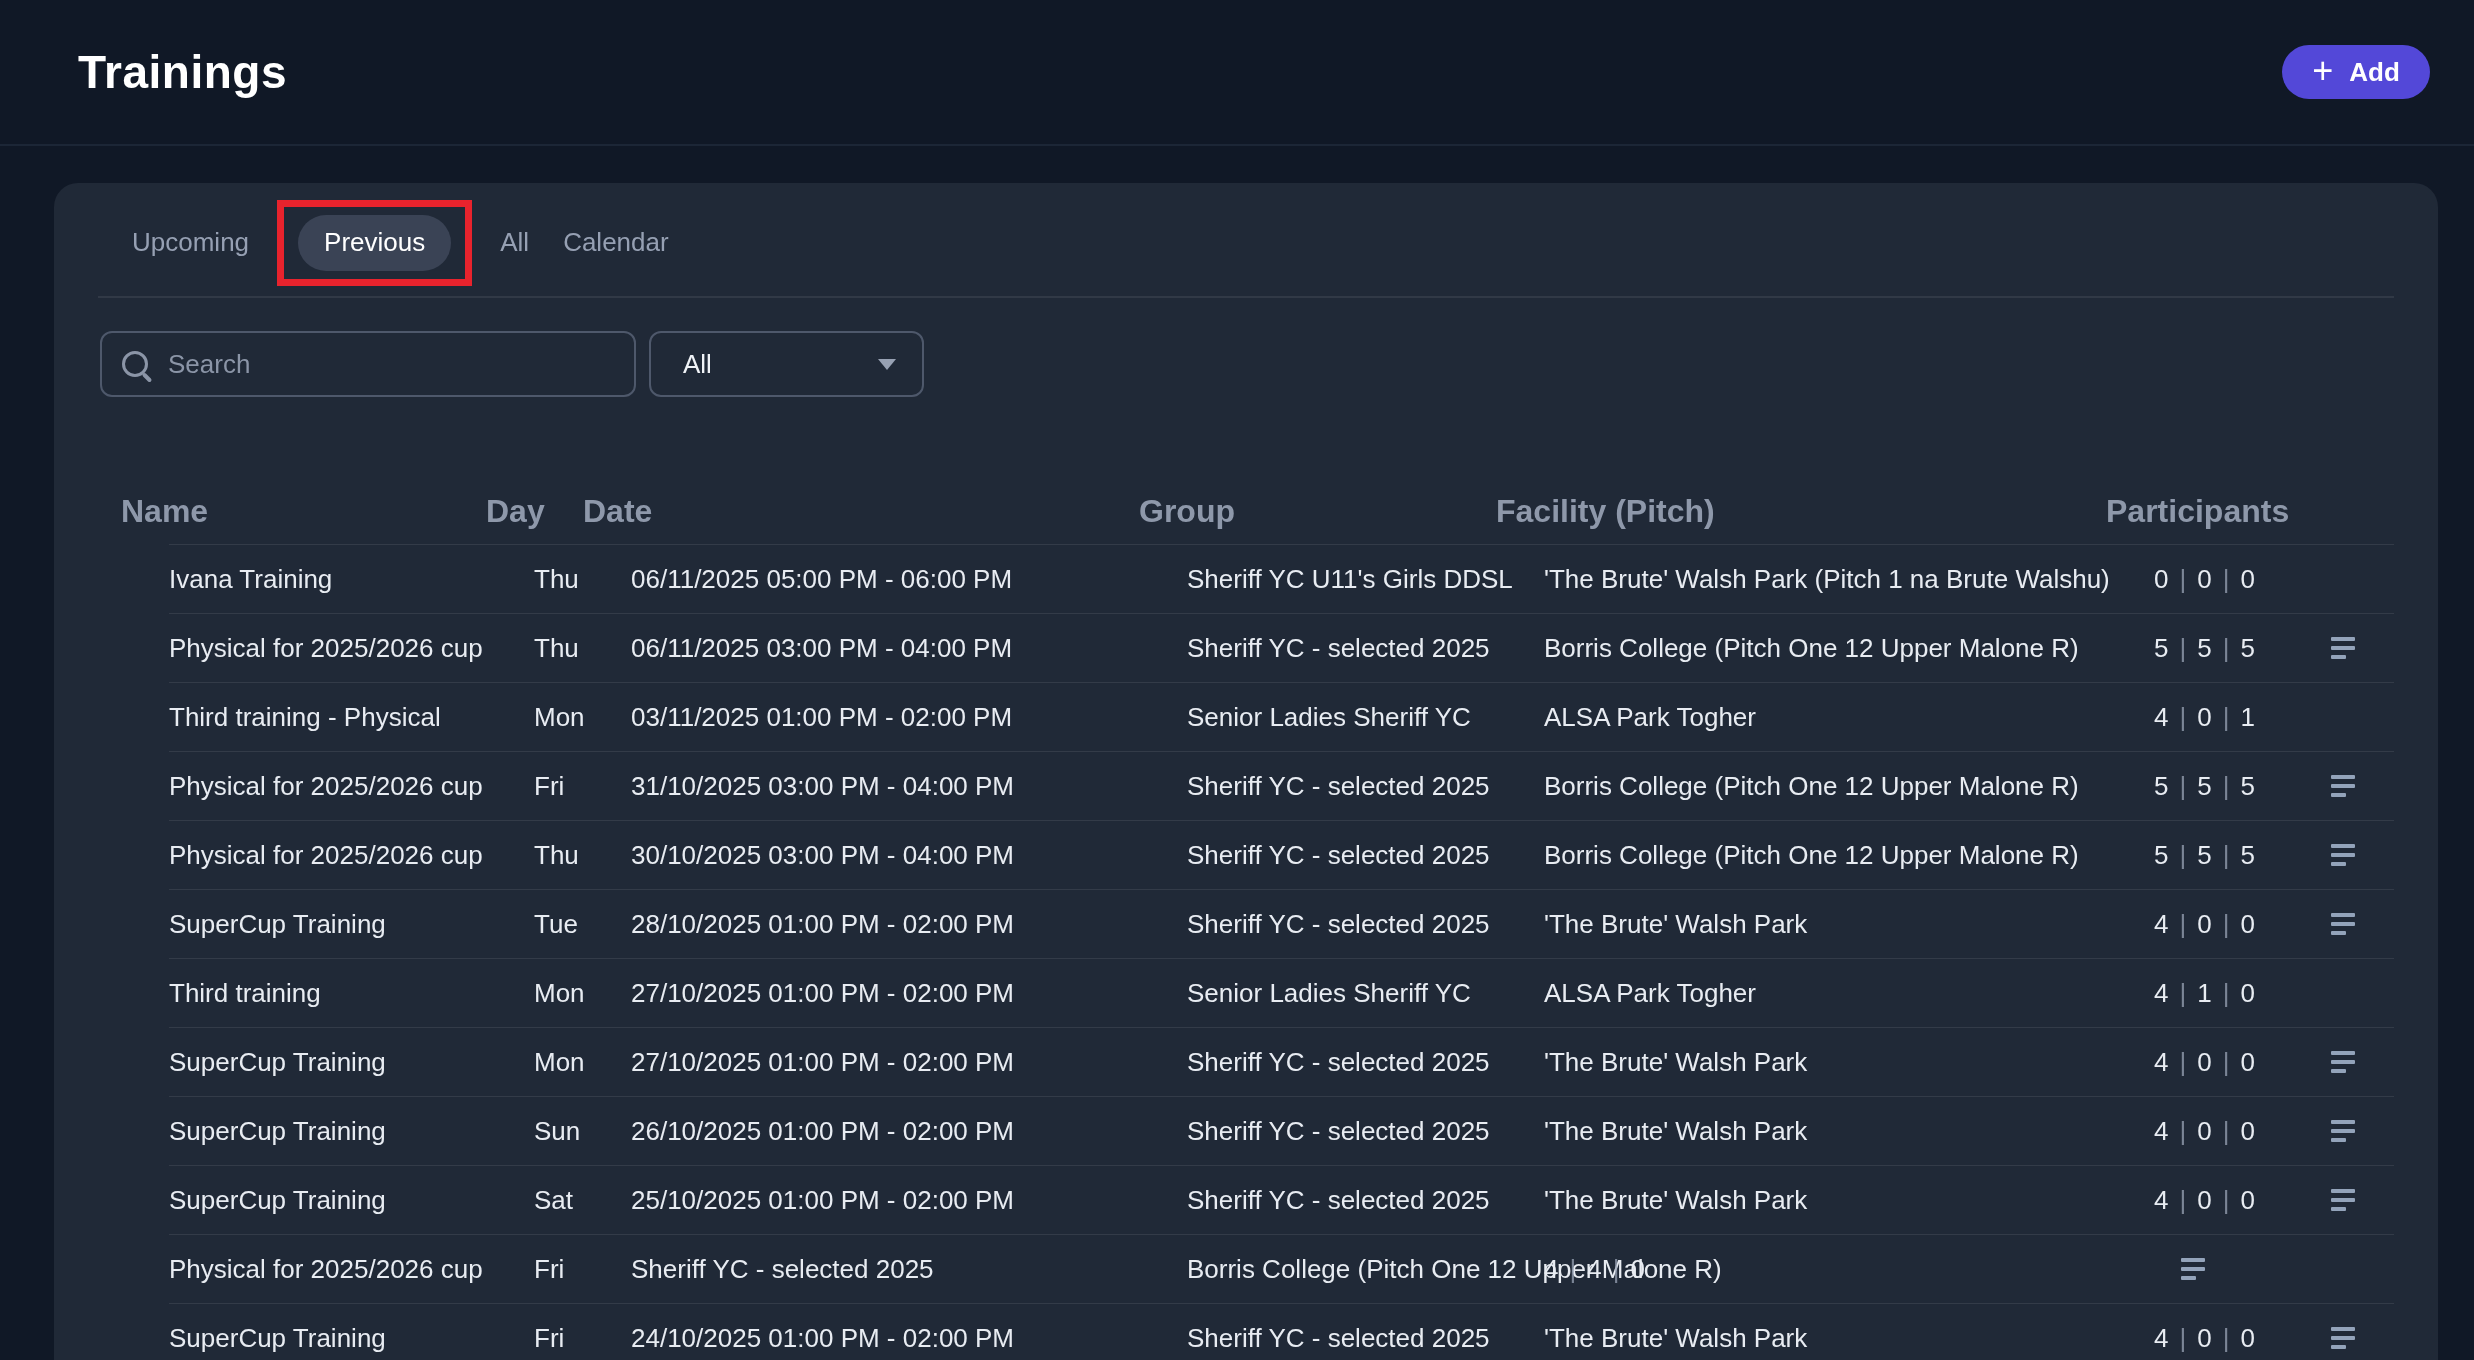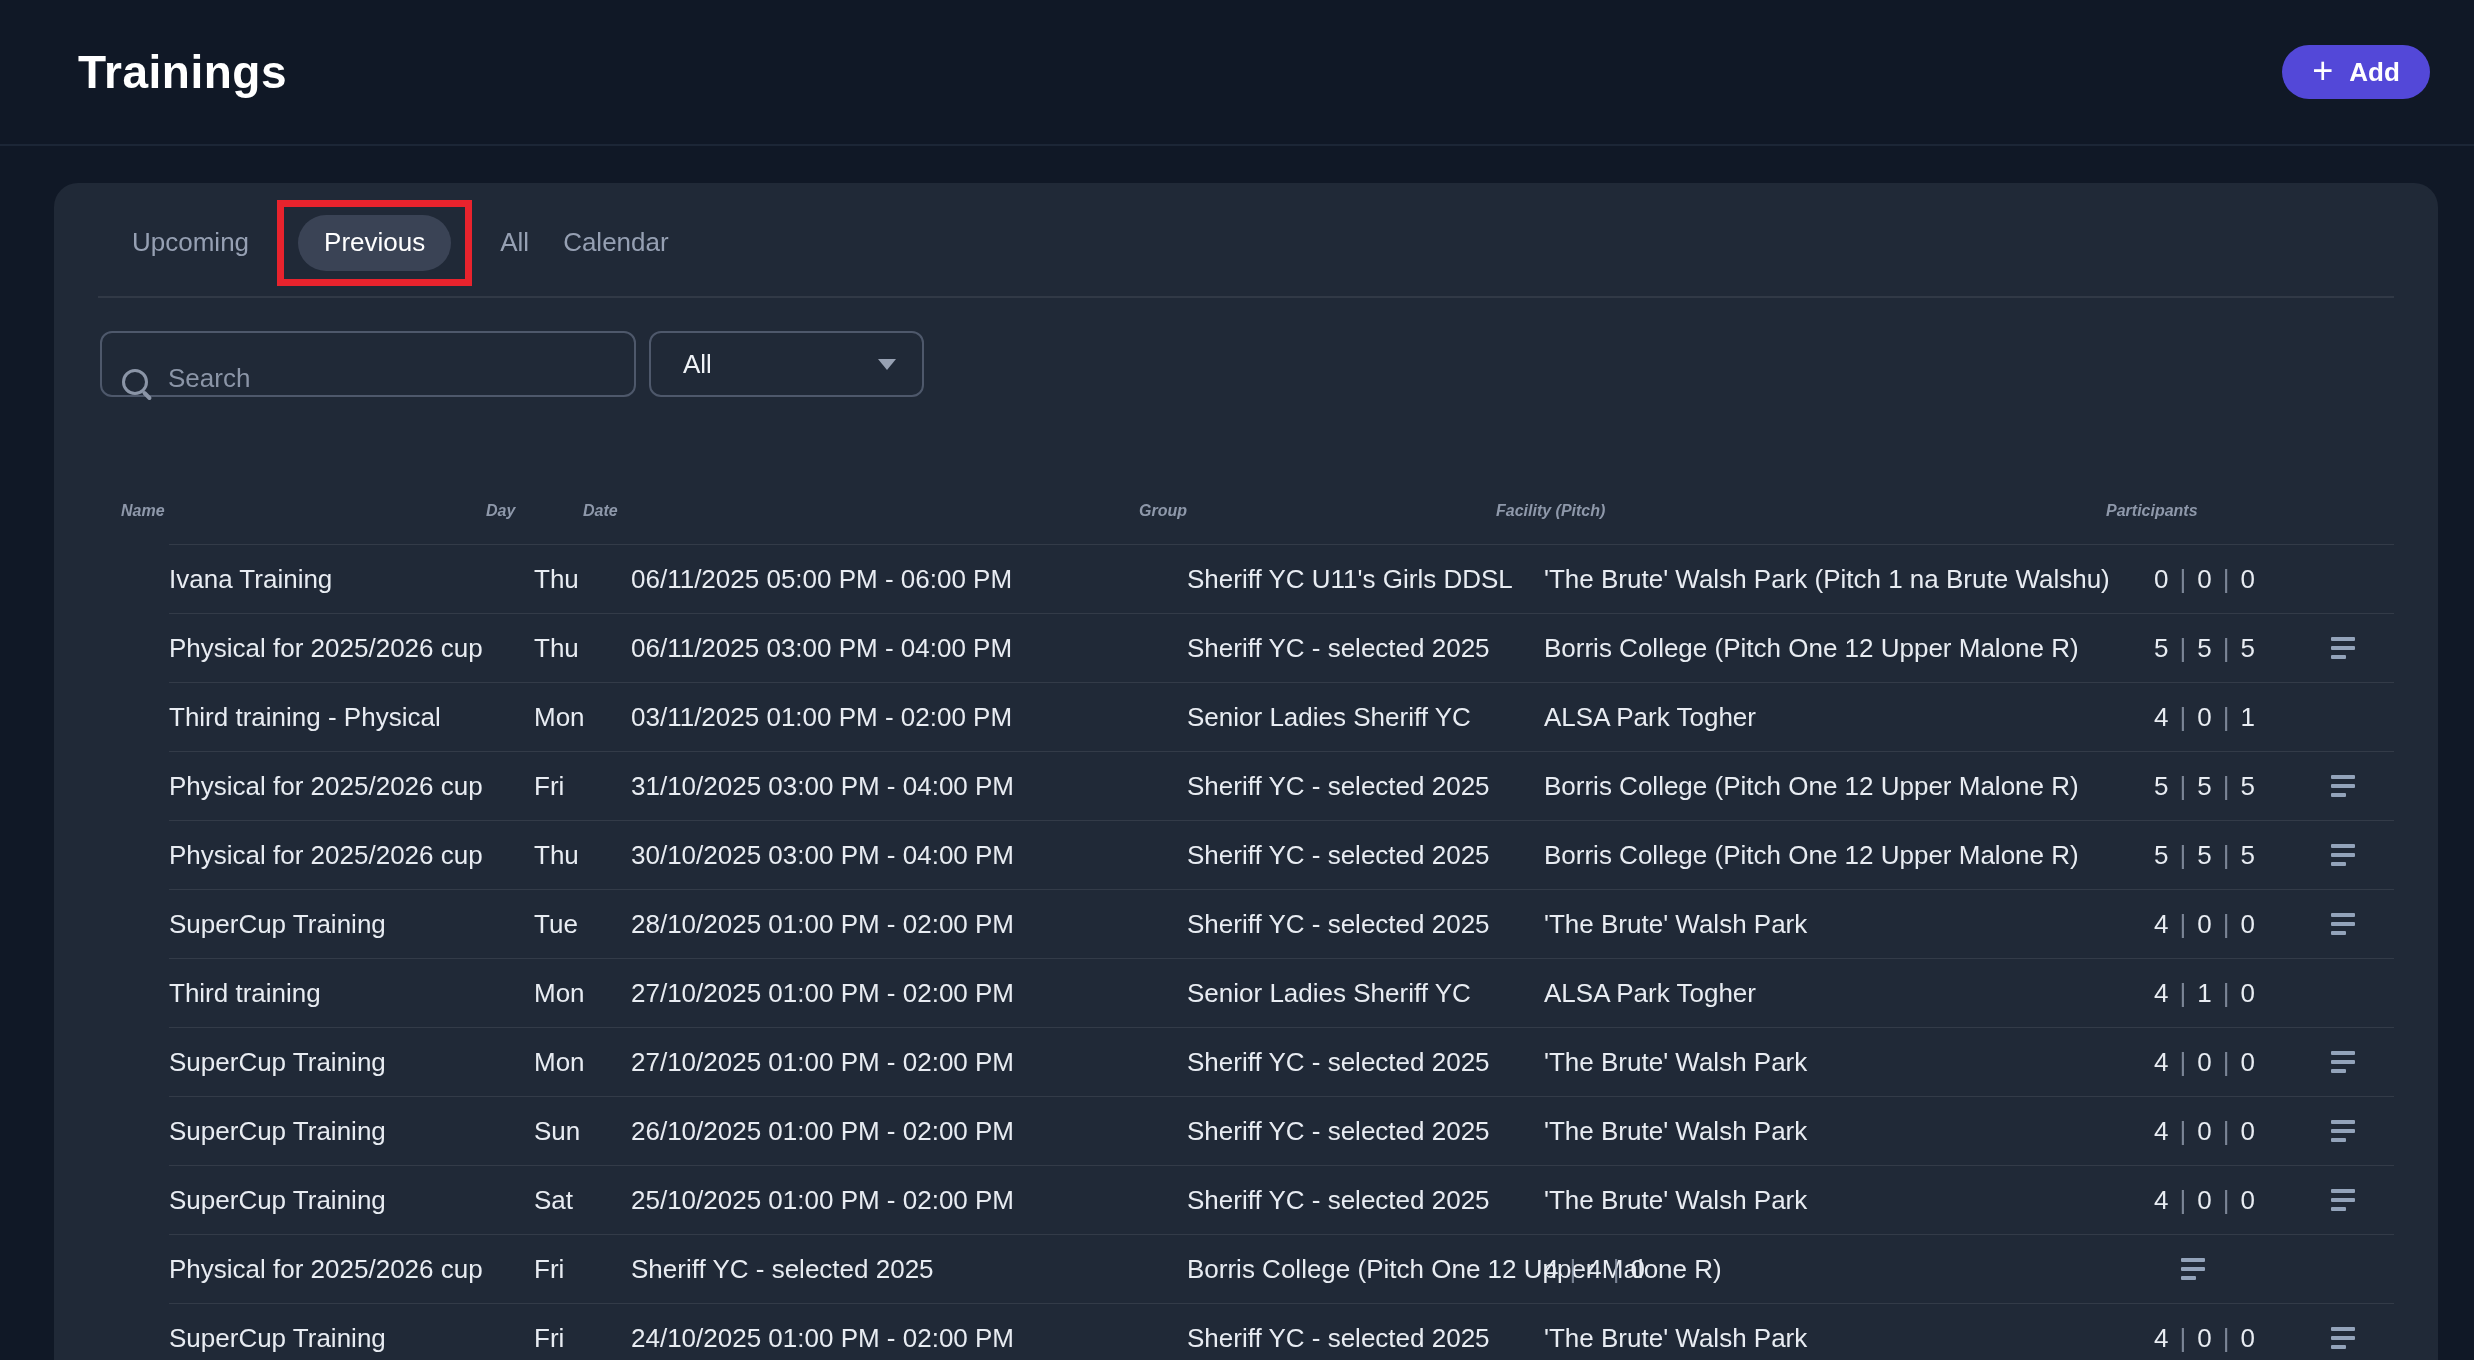--- a/index.html
+++ b/index.html
@@ -40,21 +40,21 @@
     background:#3a4355;border-radius:28px;height:56px;
     display:flex;align-items:center;padding:0 26px;
     color:#ffffff;font-size:26px;cursor:pointer;white-space:nowrap;
   }
   .tabs-divider{height:2px;background:rgba(255,255,255,0.08);}
   
   .filters{display:flex;gap:13px;margin-top:33px;padding-left:2px;}
   .search-box{
     width:536px;height:66px;box-sizing:border-box;
     border:2px solid #4e586b;border-radius:12px;
-    display:flex;align-items:flex-end;gap:18px;padding:0 20px;
+    display:flex;align-items:center;gap:18px;padding:0 20px;
   }
   .mag{width:20px;height:20px;border:3px solid #8b95a7;border-radius:50%;position:relative;flex:none;}
   .mag::after{content:'';position:absolute;width:4px;height:11px;background:#8b95a7;
     border-radius:2px;transform:rotate(-45deg);bottom:-9px;right:-4px;}
   .search-box input{
     flex:1;background:transparent;border:none;outline:none;
     color:#e8ecf2;font-size:26px;font-family:inherit;
   }
   .search-box input::placeholder{color:#8b95a7;}
   .select-box{
@@ -66,21 +66,21 @@
   .select-value{color:#f0f3f7;font-size:26px;}
   .caret-down{width:0;height:0;border-left:9px solid transparent;
     border-right:9px solid transparent;border-top:11px solid #97a1b3;}
   
   .table{margin-top:81px;padding:0 0 0 23px;}
   .thead,.trow{
     display:grid;
     grid-template-columns:365px 97px 556px 357px 610px 150px 1fr;
     align-items:center;white-space:nowrap;
   }
-  .thead{height:66px;color:#8e98aa;font-size:16px;font-weight:600;font-style:italic;}
+  .thead{height:66px;color:#8e98aa;font-size:32px;font-weight:600;}
   .trow{height:68px;color:#e8ecf2;font-size:26px;border-top:1px solid rgba(255,255,255,0.085);margin-left:48px;}
   .trow:last-child{border-bottom:1px solid rgba(255,255,255,0.085);}
   .participants{display:flex;align-items:center;gap:11px;}
   .p-sep{color:#9aa4b6;font-weight:100;opacity:.75;}
   .row-menu{
     width:26px;display:flex;flex-direction:column;gap:5px;
     margin-left:27px;cursor:pointer;background:none;border:none;padding:0;
   }
   .row-menu .b{height:4px;background:#93a3ba;border-radius:1px;}
   .row-menu .b1,.row-menu .b2{width:24px;}

